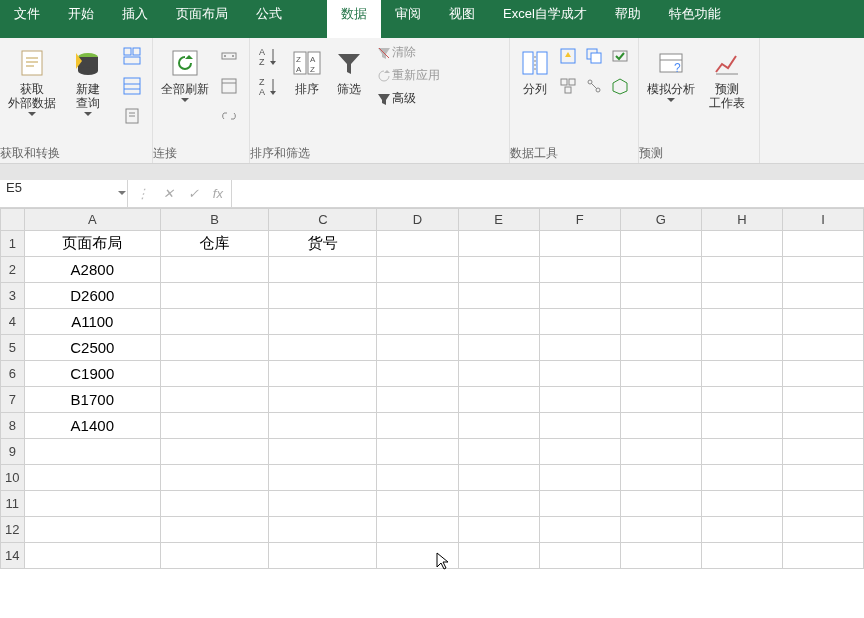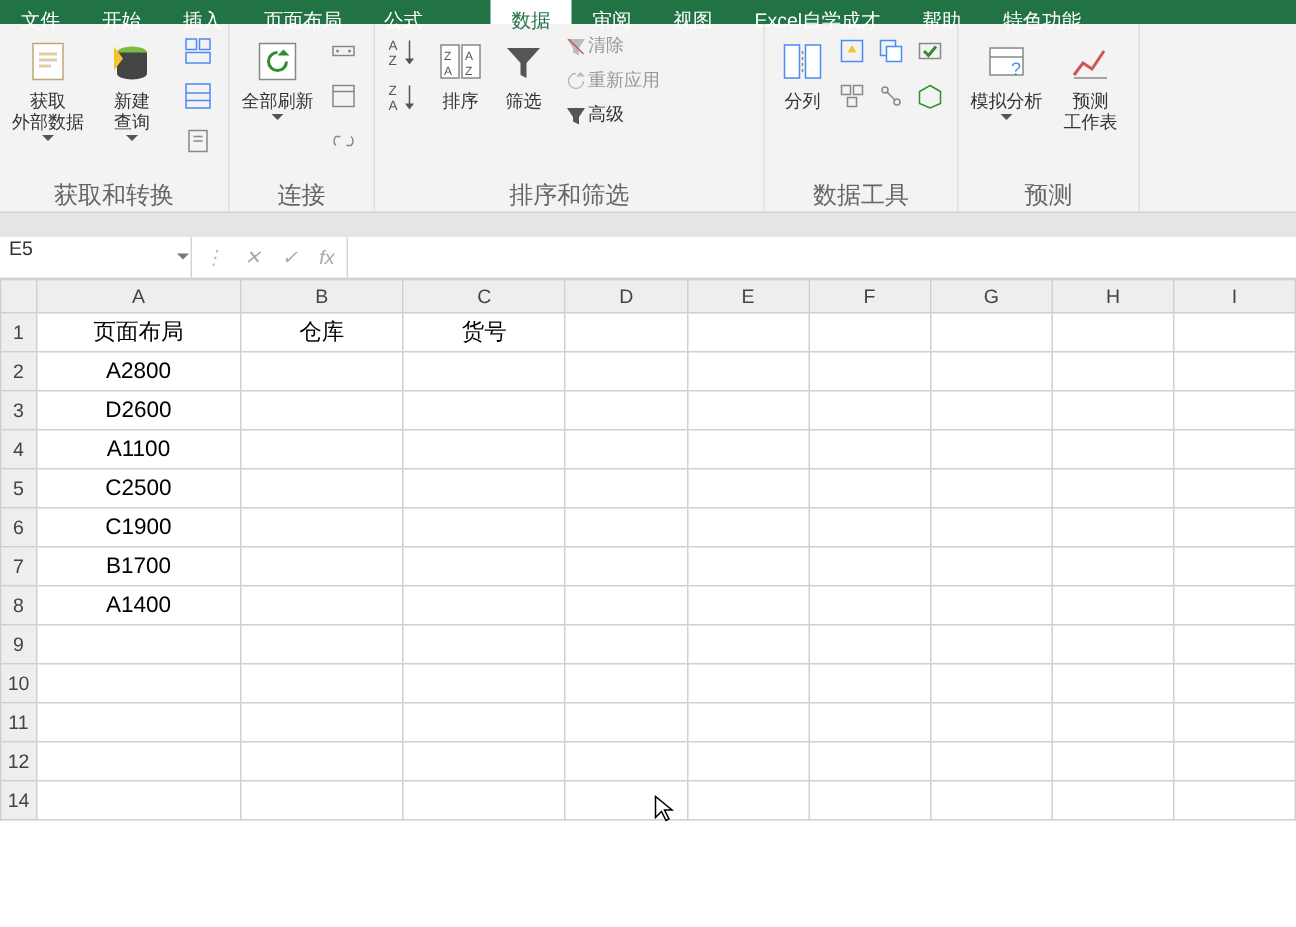--- a/index.html
+++ b/index.html
@@ -1,27 +1,27 @@
 <!DOCTYPE html>
 <html><head>
 <meta charset="utf-8">
 <style>
   * { box-sizing: border-box; margin: 0; padding: 0; }
   html, body { width: 864px; height: 618px; font-family: "Microsoft YaHei", "Segoe UI", sans-serif; overflow: hidden; background: #fff; }
   
   
-  .tabs { display: flex; height: 16px; background: #217346; color: #fff; font-size: 13px; }
+  .tabs { display: flex; height: 38px; background: #217346; color: #fff; font-size: 13px; }
   .tab { padding: 0 14px; line-height: 28px; cursor: pointer; }
   .tab.active { background: #ffffff; color: #217346; margin-left: 31px; }
 
   
   .ribbon { display: flex; height: 126px; background: #f3f3f3; border-bottom: 1px solid #d4d4d4; font-size: 12px; }
   .group { display: flex; flex-direction: column; border-right: 1px solid #e0e0e0; }
   .group-body { flex: 1; display: flex; align-items: flex-start; padding: 4px 4px 0 4px; }
-  .group-label { height: 20px; line-height: 20px; text-align: center; color: #666; font-size: 16px; }
+  .group-label { height: 20px; line-height: 20px; color: #666; font-size: 12px; }
   .big-btn { display: flex; flex-direction: column; align-items: center; justify-content: flex-start; width: 56px; padding: 4px 2px; cursor: pointer; }
   .big-btn .ic { width: 34px; height: 34px; display: flex; align-items: center; justify-content: center; margin-bottom: 2px; }
   .big-btn .lbl { text-align: center; line-height: 14px; color: #333; display: flex; flex-direction: column; align-items: center; }
   .drop-caret { display: inline-block; width: 0; height: 0; border: 4px solid transparent; border-top-color: #555; margin-top: 2px; }
 
   .small-stack { display: flex; flex-direction: column; gap: 2px; padding: 0 2px; }
   .small-btn { display: flex; align-items: center; gap: 0; padding: 2px 4px; cursor: pointer; color: #333; }
   .small-btn .ic { width: 16px; height: 16px; display: flex; align-items: center; justify-content: center; }
   .small-btn.disabled { color: #999; }
   .mini-col { display: flex; flex-direction: column; gap: 6px; align-items: center; padding: 2px 4px; }

